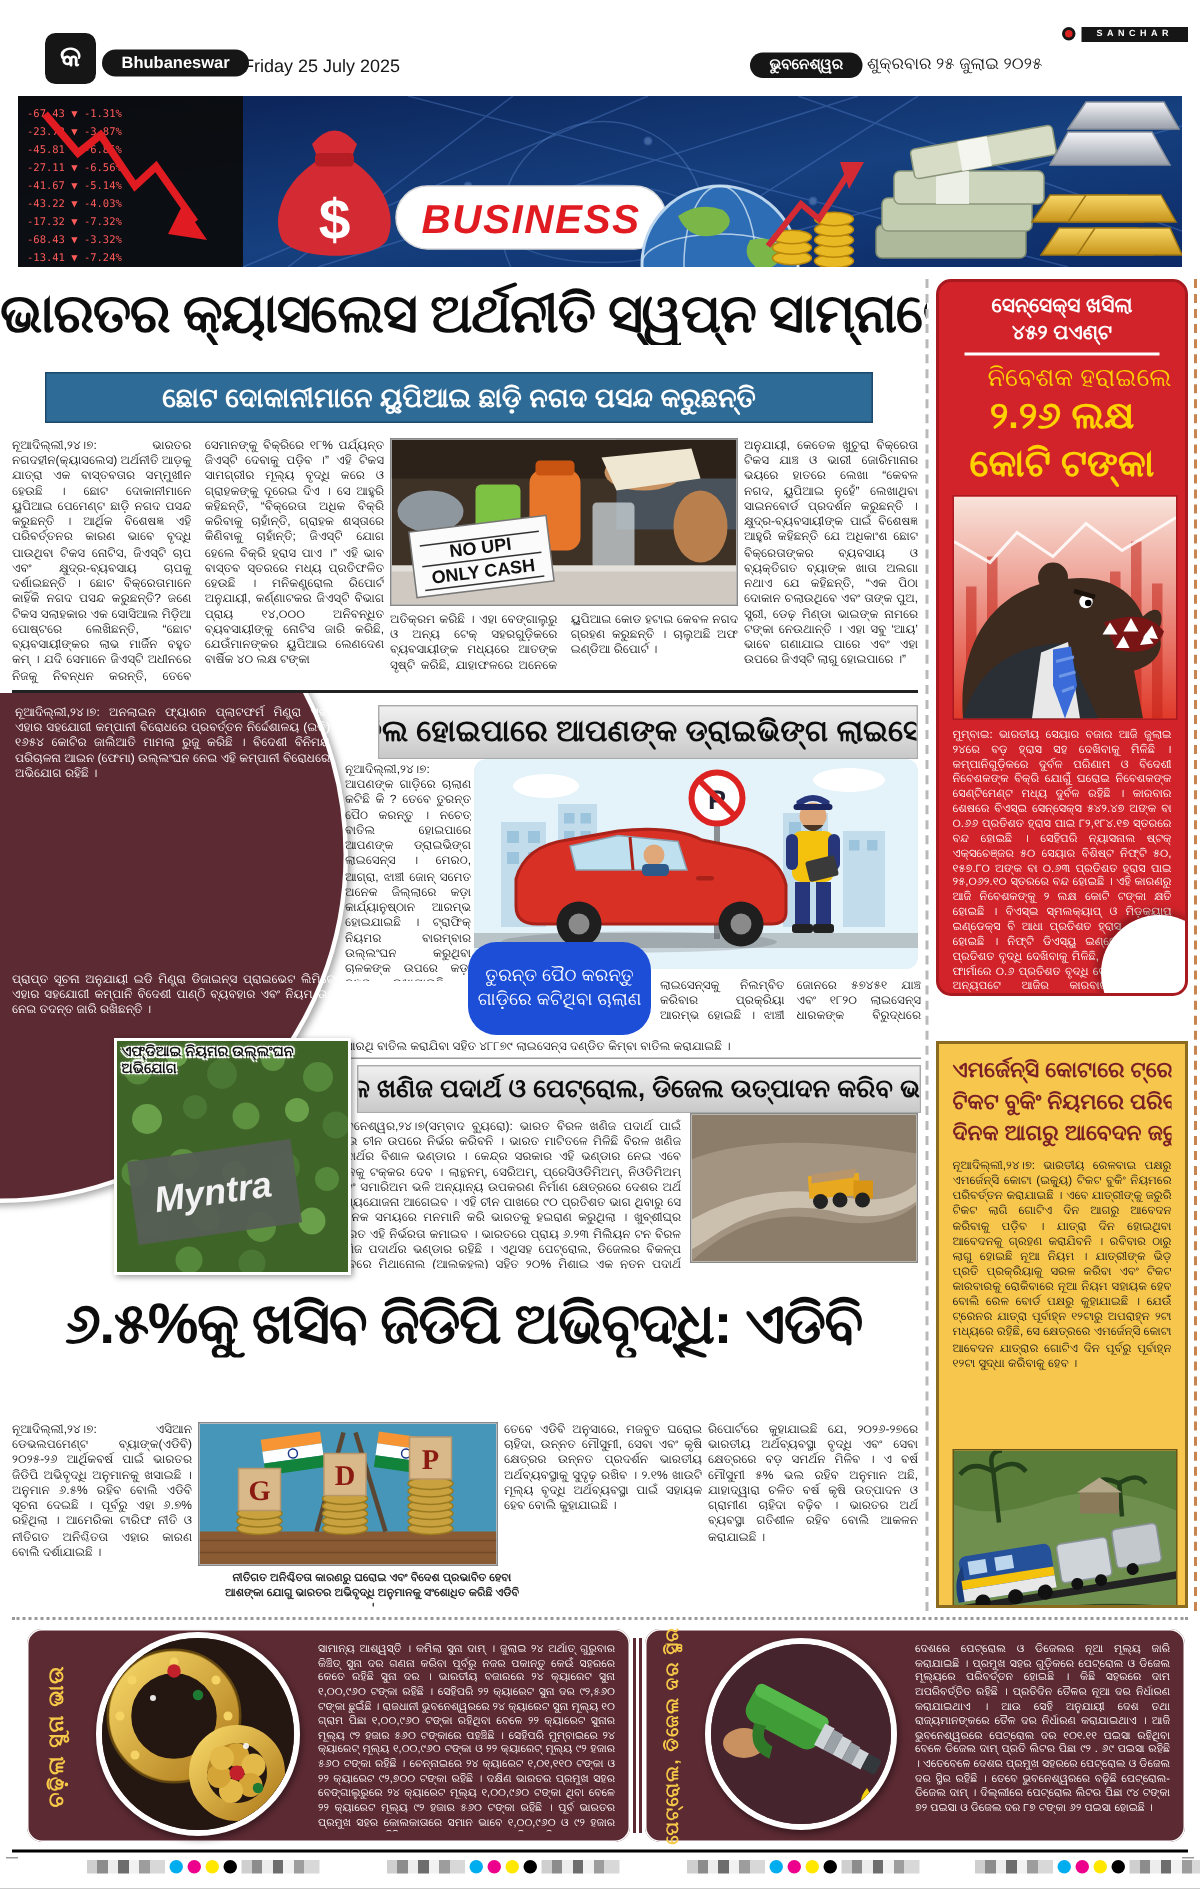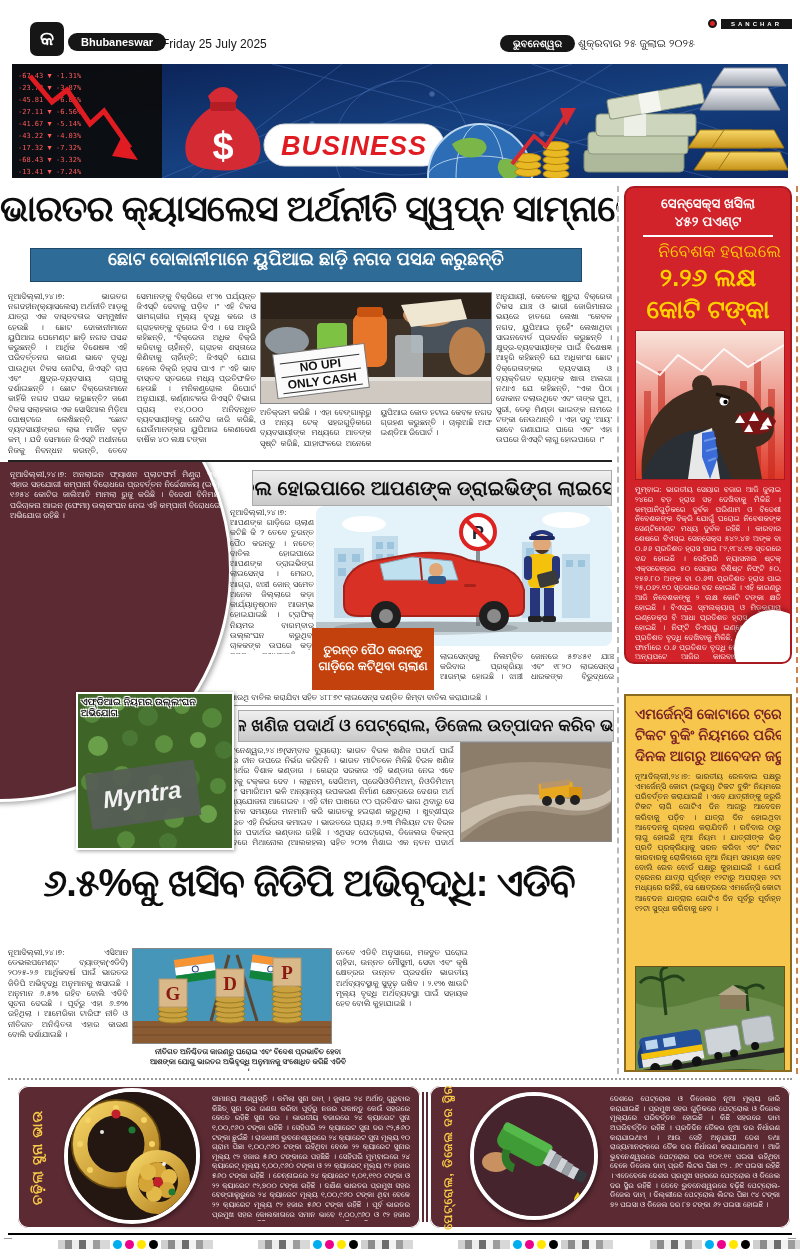--- a/index.html
+++ b/index.html
@@ -13,32 +13,32 @@
   .m-pill { background:#161616; color:#fff; border-radius:12px; padding:3px 13px; font-size:11px; font-weight:bold; white-space:nowrap; }
   .m-date { font-size:12px; font-weight:normal; color:#161616; white-space:nowrap; }
   .m-brand { left:648px; top:14px; width:144px; text-align:right; }
   .m-brand-bar { display:inline-block; background:#161616; color:#fff; font-size:6px; letter-spacing:3px; padding:2px 10px; font-weight:bold; vertical-align:middle;}
   .m-brand-dot { display:inline-block; width:9px; height:9px; border:2px solid #161616; background:#d22; border-radius:50%; vertical-align:middle; margin-right:4px;}
   .m-brand-name { font-size:35px; font-weight:900; color:#111; letter-spacing:-1px; line-height:1; border-bottom:4px solid #111; padding-bottom:2px; }
   
   .banner { left:12px; top:64px; width:776px; height:114px; overflow:hidden; }
   
   .lead-headline { left:0; top:188px; width:618px; text-align:center; font-size:36px; font-weight:800; color:#0d0d0d; letter-spacing:-1px; white-space:nowrap; overflow:hidden; }
-  .lead-sub { left:30px; top:248px; width:552px; height:34px; background:#2e6b96; color:#fff; display:flex; justify-content:center; font-size:18px; font-weight:bold; white-space:nowrap; overflow:hidden; border:1px solid #1d4a6b;}
+  .lead-sub { left:30px; top:248px; width:552px; height:34px; background:#2e6b96; color:#fff; display:flex; align-items:center; justify-content:center; font-size:18px; font-weight:bold; white-space:nowrap; overflow:hidden; border:1px solid #1d4a6b;}
   .lead-photo { left:260px; top:292px; width:232px; height:112px; border:1px solid #888; overflow:hidden;}
   .rule { background:#222; }
   
   .circle-clip { left:0; top:462px; width:252px; height:400px; overflow:hidden; }
   .maroon-circle { position:absolute; left:-232px; top:-124px; width:464px; height:464px; border-radius:50%; background:#5c2a33; border:3px solid #fff; box-shadow:2px 2px 5px rgba(0,0,0,.35); }
   .myntra-hl { left:20px; top:590px; width:196px; height:52px; background:#eda23f; border:3px solid #7a3b2a; color:#121212; font-weight:800; font-size:15px; text-align:center; line-height:1.45; overflow:hidden; z-index:3;}
   .myntra-photo { left:76px; top:692px; width:158px; height:158px; border:2px solid #fff; overflow:hidden; z-index:4; box-shadow:1px 1px 4px rgba(0,0,0,.4);}
   .myntra-cap { position:absolute; left:3px; top:2px; right:3px; font-size:9.5px; font-weight:800; color:#111; text-shadow:1px 1px 0 #fff,-1px -1px 0 #fff,1px -1px 0 #fff,-1px 1px 0 #fff,0 0 3px #fff; z-index:5; line-height:1.2;}
   .gray-bar { background:linear-gradient(#f0f0f0,#c9c9c9); color:#0d0d0d; font-weight:800; display:flex; align-items:center; justify-content:center; white-space:nowrap; overflow:hidden; border:1px solid #aaa;}
   .car-box { left:316px; top:506px; width:298px; height:142px; border-radius:8px; overflow:hidden; }
-  .challan-box { left:312px; top:628px; width:122px; height:62px; background:#c2410c; color:#fff; z-index:6; display:flex; align-items:center; justify-content:center; text-align:center; font-size:12px; font-weight:bold; line-height:1.3; padding:2px;}
+  .challan-box { left:312px; top:628px; width:122px; height:62px; background:#1d4ed8; color:#fff; z-index:6; display:flex; align-items:center; justify-content:center; text-align:center; font-size:12px; font-weight:normal; line-height:1.3; padding:2px;border-radius:19px;}
   .truck-photo { left:460px; top:742px; width:152px; height:100px; border:1px solid #888; overflow:hidden;}
   
   .gdp-kicker { left:78px; top:855px; width:536px; height:30px; background:#2f7387; color:#fff; font-size:16px; font-weight:bold; display:flex; align-items:center; justify-content:center; white-space:nowrap; overflow:hidden;}
   .gdp-headline { left:0; top:862px; width:618px; text-align:center; font-size:38px; font-weight:800; color:#0d0d0d; white-space:nowrap; overflow:hidden; letter-spacing:-1px;}
   .gdp-photo { left:132px; top:948px; width:200px; height:96px; border:1px solid #888; overflow:hidden;}
   .gdp-cap { left:148px; top:1047px; width:200px; font-size:7.4px; line-height:1.3; text-align:center; color:#222; font-weight:bold; height:24px; overflow:hidden;}
   
   .vdash { border-left:2px dashed #b9b9b9; }
   .vdash2 { border-left:2px dashed #c8854f; }
   .sensex-box { left:624px; top:186px; width:168px; height:478px; background:#d2232a; border:2px solid #a81a20; border-radius:10px; overflow:hidden; padding:7px 9px; }
@@ -224,20 +224,21 @@
   </div>
 
   <div class="abs jtxt" style="left:260px;top:408px;width:232px;height:50px;column-count:2;column-gap:9px;">ଅତିକ୍ରମ କରିଛି । ଏହା ବେଙ୍ଗାଲୁରୁ ଓ ଅନ୍ୟ ଟେକ୍ ସହରଗୁଡ଼ିକରେ ବ୍ୟବସାୟୀଙ୍କ ମଧ୍ୟରେ ଆତଙ୍କ ସୃଷ୍ଟି କରିଛି, ଯାହାଫଳରେ ଅନେକେ ୟୁପିଆଇ କୋଡ ହଟାଇ କେବଳ ନଗଦ ଗ୍ରହଣ କରୁଛନ୍ତି । ଚାଲୁଅଛି ଅଫ ଇଣ୍ଡିଆ ରିପୋର୍ଟ ।</div>
   <div class="abs jtxt" style="left:496px;top:292px;width:116px;height:166px;">ଅନୁଯାୟୀ, କେତେକ ଖୁଚୁରା ବିକ୍ରେତା ଟିକସ ଯାଞ୍ଚ ଓ ଭାରୀ ଜୋରିମାନାର ଭୟରେ ହାତରେ ଲେଖା “କେବଳ ନଗଦ, ୟୁପିଆଇ ନୁହେଁ” ଲେଖାଥିବା ସାଇନବୋର୍ଡ ପ୍ରଦର୍ଶନ କରୁଛନ୍ତି । କ୍ଷୁଦ୍ର-ବ୍ୟବସାୟୀଙ୍କ ପାଇଁ ବିଶେଷଜ୍ଞ ଆହୁରି କହିଛନ୍ତି ଯେ ଅଧିକାଂଶ ଛୋଟ ବିକ୍ରେତାଙ୍କର ବ୍ୟବସାୟ ଓ ବ୍ୟକ୍ତିଗତ ବ୍ୟାଙ୍କ ଖାତା ଅଲଗା ନଥାଏ ଯେ କହିଛନ୍ତି, “ଏକ ପିଠା ଦୋକାନ ଚଲାଉଥିବେ ଏବଂ ତାଙ୍କ ପୁଅ, ସ୍ତ୍ରୀ, ଡେଢ଼ ମିଣ୍ଡା ଭାଇଙ୍କ ନାମରେ ଟଙ୍କା ନେଉଥାନ୍ତି । ଏହା ସବୁ ‘ଆୟ’ ଭାବେ ଗଣାଯାଇ ପାରେ ଏବଂ ଏହା ଉପରେ ଜିଏସ୍‌ଟି ଲାଗୁ ହୋଇପାରେ ।”</div>
   <div class="abs rule" style="left:8px;top:460px;width:604px;height:2px;"></div>
 
   <div class="abs circle-clip">
     <div class="maroon-circle"></div>
   </div>
   <div class="abs jtxt wtxt" style="left:10px;top:470px;width:210px;height:116px;color:#fff;z-index:3;">ନୂଆଦିଲ୍ଲୀ,୨୪।୭: ଅନଲାଇନ ଫ୍ୟାଶନ ପ୍ଲାଟଫର୍ମ ମିଣ୍ଟ୍ରା ଏବଂ ଏହାର ସହଯୋଗୀ କମ୍ପାନୀ ବିରୋଧରେ ପ୍ରବର୍ତ୍ତନ ନିର୍ଦ୍ଦେଶାଳୟ (ଇଡି) ୧୬୫୪ କୋଟିର ଜାଲିଆତି ମାମଲା ରୁଜୁ କରିଛି । ବିଦେଶୀ ବିନିମୟ ପରିଚାଳନା ଆଇନ (ଫେମା) ଉଲ୍ଲଂଘନ ନେଇ ଏହି କମ୍ପାନୀ ବିରୋଧରେ ଅଭିଯୋଗ ରହିଛି ।</div>
+  <div class="abs jtxt wtxt" style="left:8px;top:648px;width:238px;height:42px;color:#fff;z-index:3;">ପ୍ରାପ୍ତ ସୂଚନା ଅନୁଯାୟୀ ଇଡି ମିଣ୍ଟ୍ରା ଡିଜାଇନ୍ସ ପ୍ରାଇଭେଟ ଲିମିଟେଡ ଏବଂ ଏହାର ସହଯୋଗୀ କମ୍ପାନି ବିଦେଶୀ ପାଣ୍ଠି ବ୍ୟବହାର ଏବଂ ନିୟମ ଉଲ୍ଲଂଘନ ନେଇ ତଦନ୍ତ ଜାରି ରଖିଛନ୍ତି ।</div>
 
   <div class="abs myntra-photo">
     <svg width="154" height="154" viewBox="0 0 154 154">
       <rect width="154" height="154" fill="#3f6428"></rect>
       <g>
         <circle cx="14" cy="20" r="9" fill="#55883a"></circle>
           <circle cx="40" cy="10" r="7" fill="#6aa04a"></circle>
           <circle cx="70" cy="22" r="10" fill="#4a7733"></circle>
           <circle cx="104" cy="12" r="8" fill="#5d9140"></circle>
           <circle cx="134" cy="24" r="10" fill="#55883a"></circle>
@@ -415,20 +416,21 @@
         <rect x="83" y="20" width="28" height="28" fill="#d9b98a" stroke="#b8966a"></rect>
           <text x="97" y="41" font-size="19" font-weight="bold" fill="#8a1a12" text-anchor="middle" font-family="'Liberation Serif',serif">D</text>
         <rect x="140" y="9" width="28" height="28" fill="#d9b98a" stroke="#b8966a"></rect>
           <text x="154" y="30" font-size="19" font-weight="bold" fill="#8a1a12" text-anchor="middle" font-family="'Liberation Serif',serif">P</text>
       </g>
     </svg>
   </div>
   <div class="abs gdp-cap">ନୀତିଗତ ଅନିଶ୍ଚିତତା କାରଣରୁ ଘରୋଇ ଏବଂ ବିଦେଶ ପ୍ରଭାବିତ ହେବା ଆଶଙ୍କା ଯୋଗୁ ଭାରତର ଅଭିବୃଦ୍ଧି ଅନୁମାନକୁ ସଂଶୋଧିତ କରିଛି ଏଡିବି ।</div>
 
   <div class="abs jtxt" style="left:336px;top:948px;width:132px;height:122px;">ତେବେ ଏଡିବି ଅନୁସାରେ, ମଜବୁତ ଘରୋଇ ଚାହିଦା, ଉନ୍ନତ ମୌସୁମୀ, ସେବା ଏବଂ କୃଷି କ୍ଷେତ୍ରର ଉନ୍ନତ ପ୍ରଦର୍ଶନ ଭାରତୀୟ ଅର୍ଥବ୍ୟବସ୍ଥାକୁ ସୁଦୃଢ଼ ରଖିବ । ୨.୧% ଖାଉଟି ମୂଲ୍ୟ ବୃଦ୍ଧି ଅର୍ଥବ୍ୟବସ୍ଥା ପାଇଁ ସହାୟକ ହେବ ବୋଲି କୁହାଯାଇଛି ।</div>
+  <div class="abs jtxt" style="left:472px;top:948px;width:140px;height:122px;">ରିପୋର୍ଟରେ କୁହାଯାଇଛି ଯେ, ୨୦୨୬-୨୭ରେ ଭାରତୀୟ ଅର୍ଥବ୍ୟବସ୍ଥା ବୃଦ୍ଧି ଏବଂ ସେବା କ୍ଷେତ୍ରରେ ବଡ଼ ସମର୍ଥନ ମିଳିବ । ଏ ବର୍ଷ ମୌସୁମୀ ୫% ଭଲ ରହିବ ଅନୁମାନ ଅଛି, ଯାହାଦ୍ୱାରା ଚଳିତ ବର୍ଷ କୃଷି ଉତ୍ପାଦନ ଓ ଗ୍ରାମୀଣ ଚାହିଦା ବଢ଼ିବ । ଭାରତର ଅର୍ଥ ବ୍ୟବସ୍ଥା ଗତିଶୀଳ ରହିବ ବୋଲି ଆକଳନ କରାଯାଇଛି ।</div>
 
   <div class="abs vdash" style="left:617px;top:186px;height:888px;"></div>
   <div class="abs vdash2" style="left:796px;top:186px;height:888px;"></div>
 
   <div class="abs sensex-box">
     <div class="sensex-kicker">ସେନ୍‌ସେକ୍ସ ଖସିଲା</div>
     <div class="sensex-kicker">୪୫୨ ପଏଣ୍ଟ</div>
     <div class="sensex-div"></div>
     <div class="sensex-y1">ନିବେଶକ ହରାଇଲେ</div>
     <div class="sensex-y2">୨.୨୬ ଲକ୍ଷ</div>

